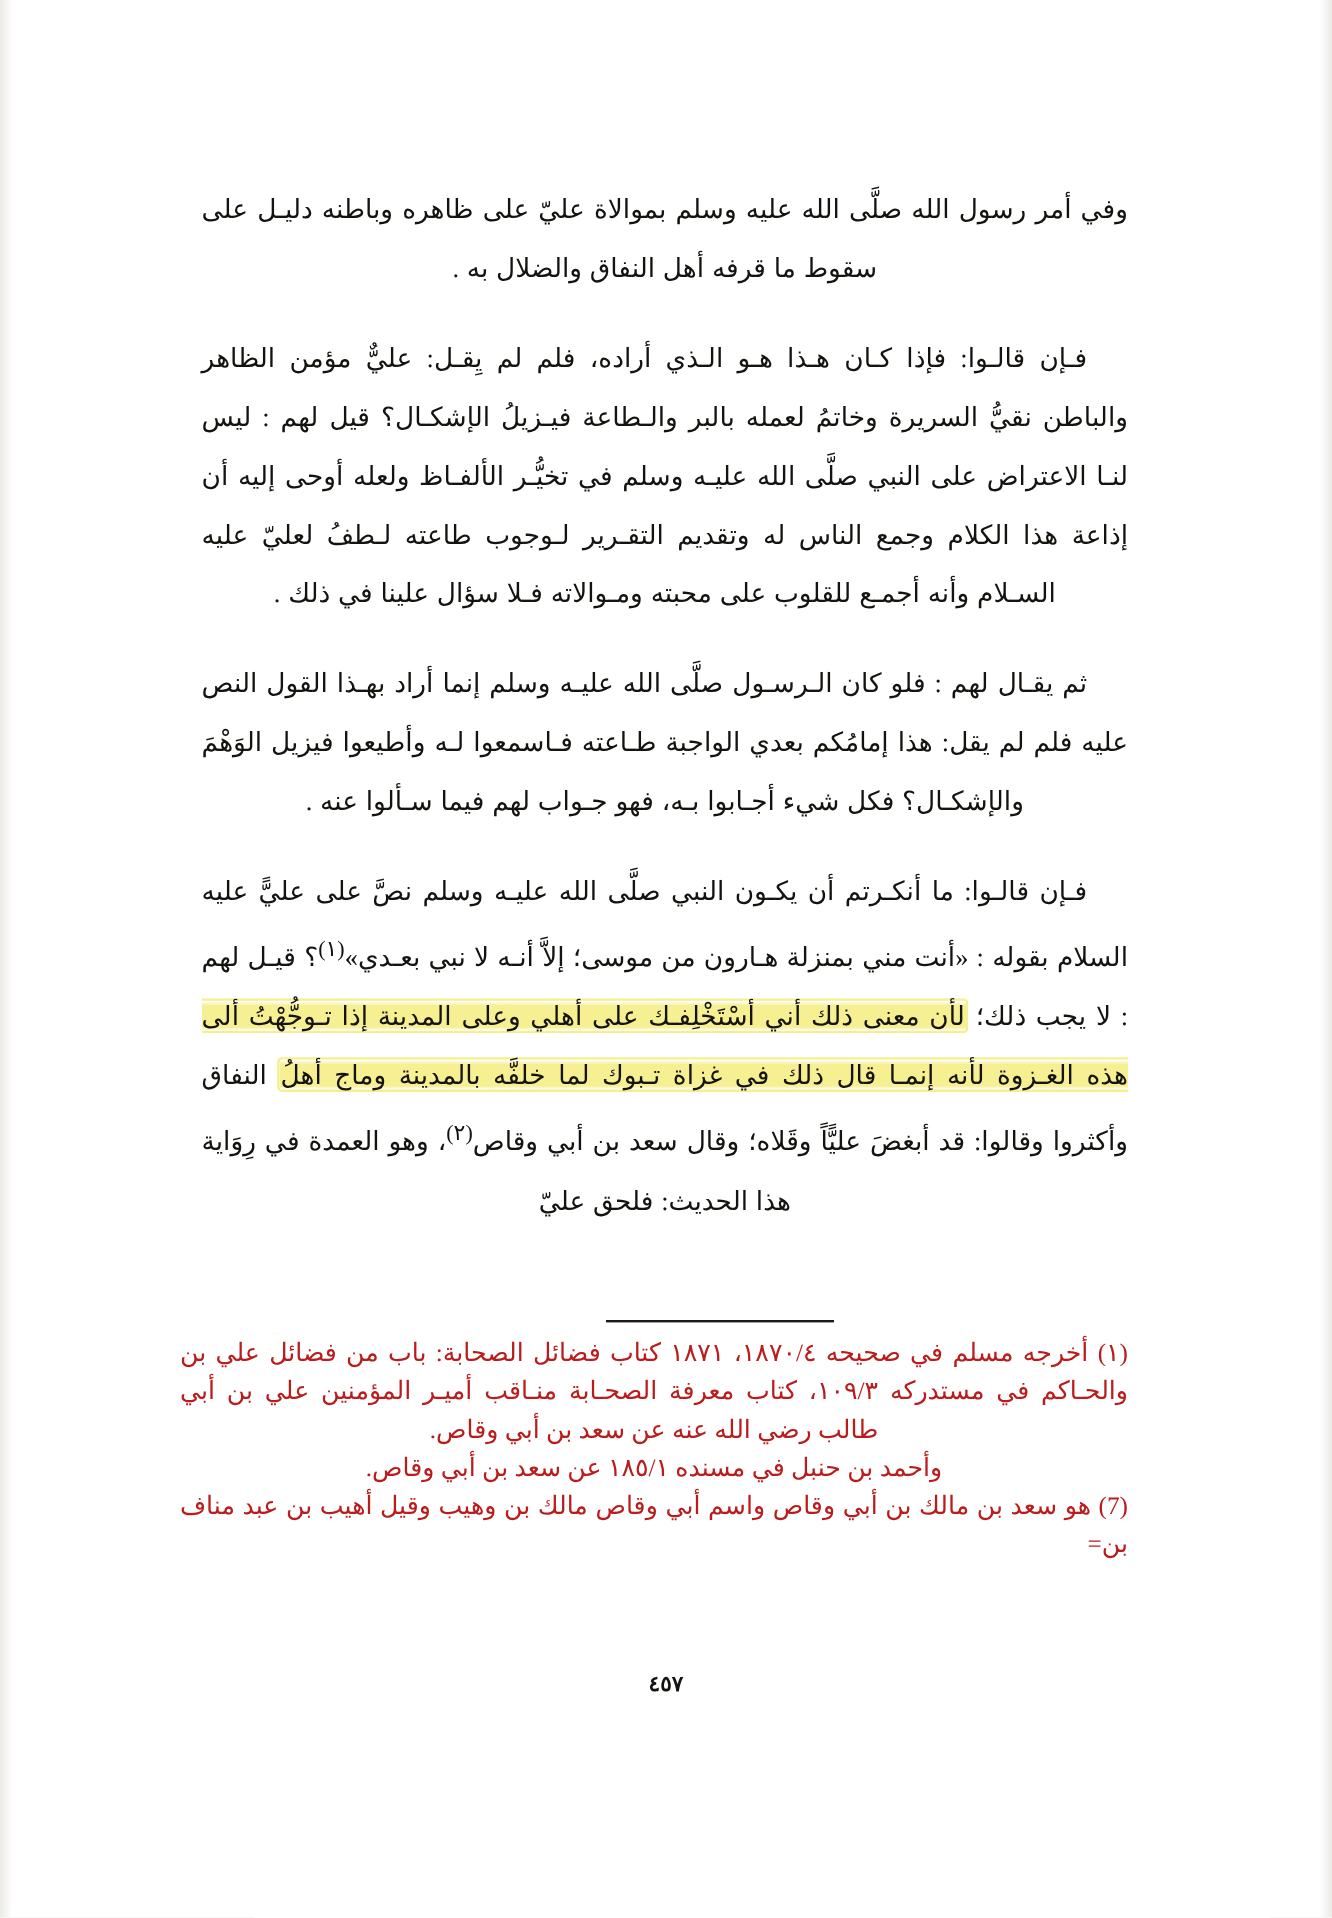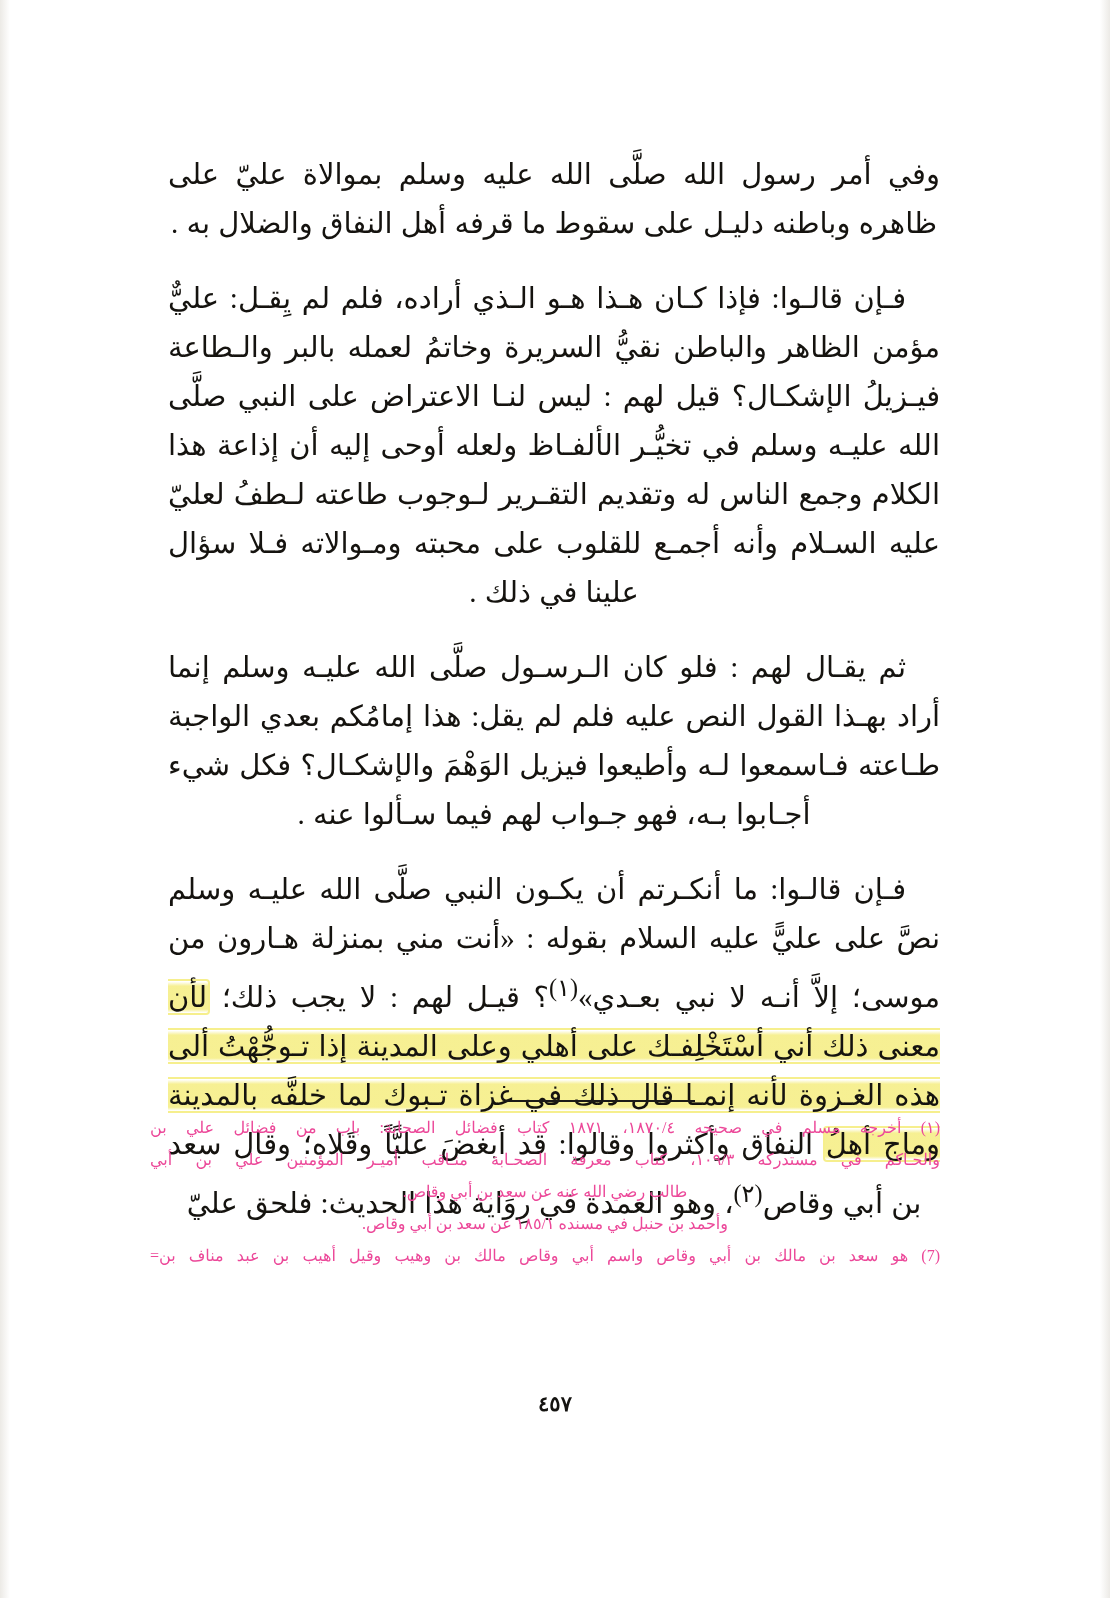--- a/index.html
+++ b/index.html
@@ -35,21 +35,21 @@
     position: absolute;
     top: 150px;
     right: 170px;
     width: 772px;
     direction: rtl;
     text-align: justify;
   }
 
   p.body-par {
     margin: 0 0 26px 0;
-    font-size: 29px;
+    font-size: 22px;
     line-height: 49px;
     color: #15130f;
     text-align: justify;
     text-align-last: center;
     letter-spacing: 0.2px;
     word-spacing: 1px;
   }
   p.body-par.indent-first {
     text-indent: 34px;
   }
@@ -89,41 +89,41 @@
   }
   .footnote-rule {
     width: 190px;
     height: 0;
     border-top: 2.5px solid #1b1a16;
     margin: 0 0 10px 0;
     margin-right: 245px;
   }
   p.footnote {
     margin: 0 0 1px 0;
-    font-size: 16px;
+    font-size: 21px;
     line-height: 31px;
-    color: #ec4899;
+    color: #b91c1c;
     text-align: justify;
     text-align-last: center;
   }
   p.footnote.sub {
     text-align-last: center;
   }
   p.footnote.flush {
     text-align: justify;
     text-align-last: justify;
   }
 
   .page-number {
     position: absolute;
     top: 1392px;
     left: 0;
     right: 0;
     text-align: center;
-    font-size: 21px;
+    font-size: 18px;
     font-weight: 700;
     color: #141310;
     letter-spacing: 2px;
   }
 </style>
 </head>
 <body>
 
 <div class="page">
 

